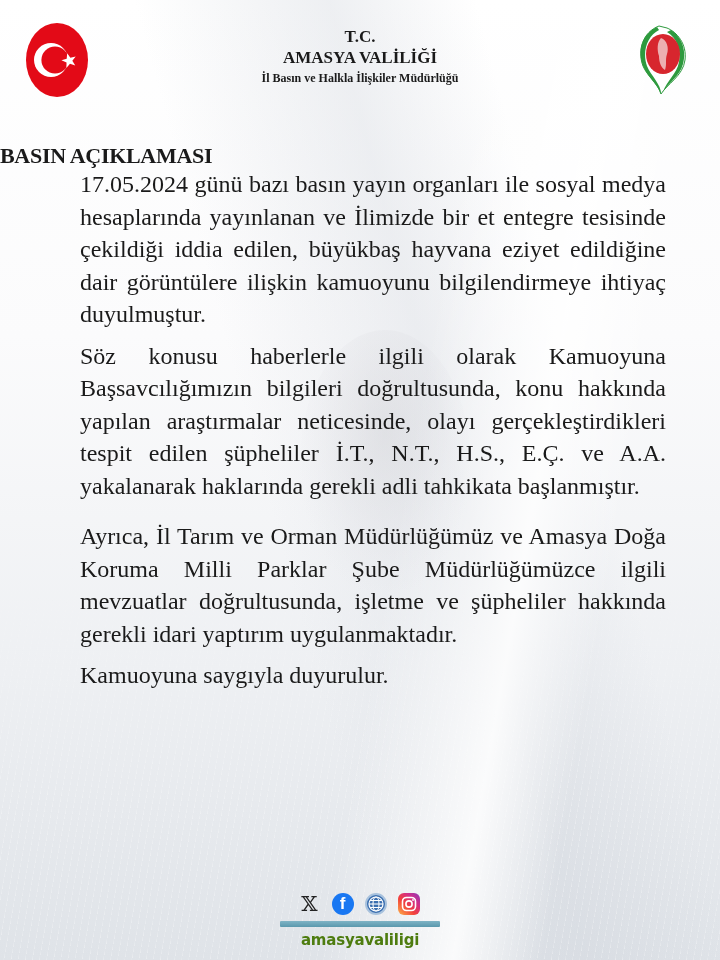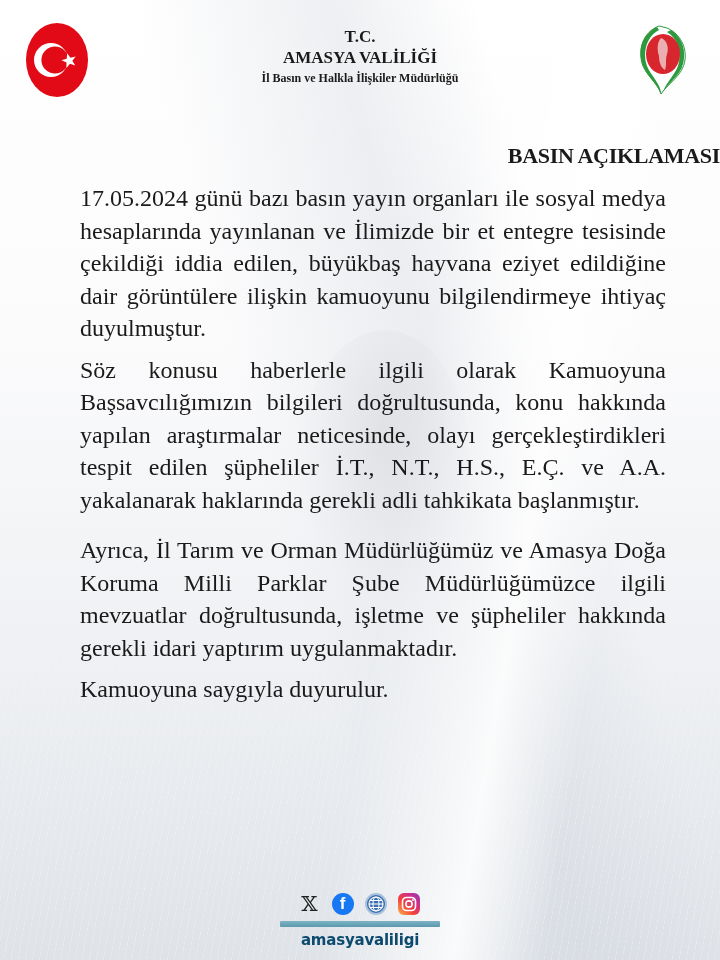--- a/index.html
+++ b/index.html
@@ -41,26 +41,26 @@
     .logo { position: absolute; left: 637px; top: 24px; width: 52px; height: 72px; }
     .header-text {
       position: absolute; left: 160px; width: 400px; top: 26px;
       text-align: center; font-weight: bold; font-size: 17px; line-height: 21px;
     }
     .header-text .line3 { font-size: 12px; }
 
     
     .doc-title {
       position: absolute; top: 143px; left: 0; width: 720px;
-      text-align: right; font-weight: bold; font-size: 22px; letter-spacing: -0.3px;
+      text-align: left; font-weight: bold; font-size: 22px; letter-spacing: -0.3px;
     }
 
     
     .doc-body {
-      position: absolute; left: 80px; width: 586px; top: 182px;
+      position: absolute; left: 80px; width: 586px; top: 168px;
       font-size: 24px; line-height: 32.5px; text-align: justify; text-align-last: left;
     }
     .doc-body p { margin-bottom: 9px; }
     .doc-body p.gap-before { margin-top: 18px; }
     .doc-body p.closing { margin-top: 4px; }
 
     
     .footer {
       position: absolute; left: 0; width: 720px; top: 893px;
     }
@@ -73,21 +73,21 @@
     .fb-icon { border-radius: 50%; background: #1877f2; color: #fff; font-family: "Liberation Sans", sans-serif; font-weight: bold; font-size: 17px; }
     .web-icon { border-radius: 50%; background: #3b6fb0; border: 2px solid #a8c2dd; }
     .ig-icon { border-radius: 6px; background: linear-gradient(45deg, #fdb44b 0%, #f2413a 40%, #d22e87 70%, #8a3ab9 100%); }
     .footer-bar {
       width: 160px; height: 6px; margin: 6px auto 0;
       background: linear-gradient(180deg, #7fb3c5 0%, #5a98ad 100%);
       border-radius: 1px;
     }
     .handle {
       text-align: center; margin-top: 4px;
-      font-family: "DejaVu Sans", sans-serif; font-weight: bold; font-size: 15px; color: #0c4a6e;
+      font-family: "DejaVu Sans", sans-serif; font-weight: bold; font-size: 15px; color: #4d7c0f;
       letter-spacing: -0.2px;
     }
   </style>
 </head>
 <body>
 
 <div class="bg-sheen"></div>
 <div class="bg-lines"></div>
 <div class="watermark"></div>
 

